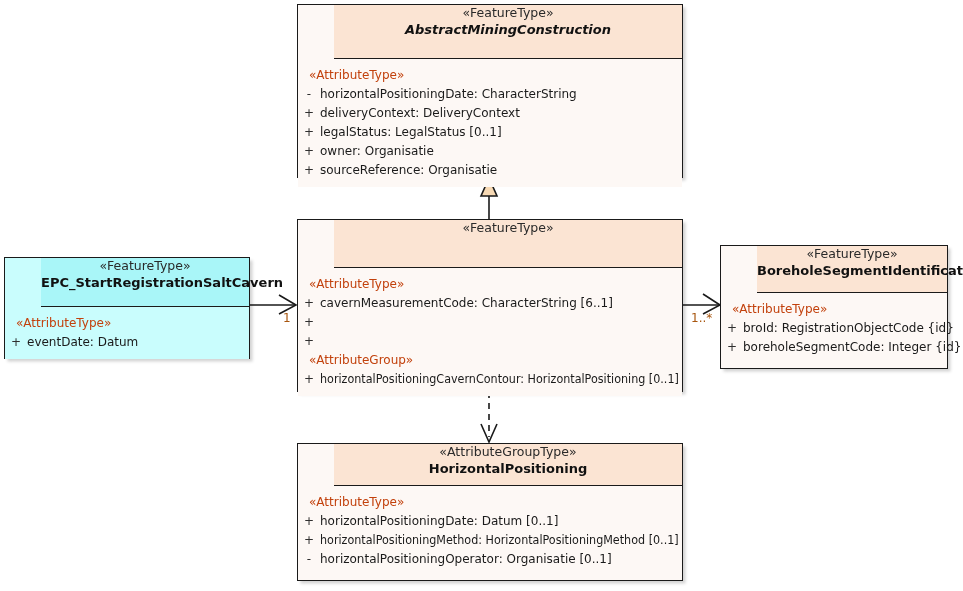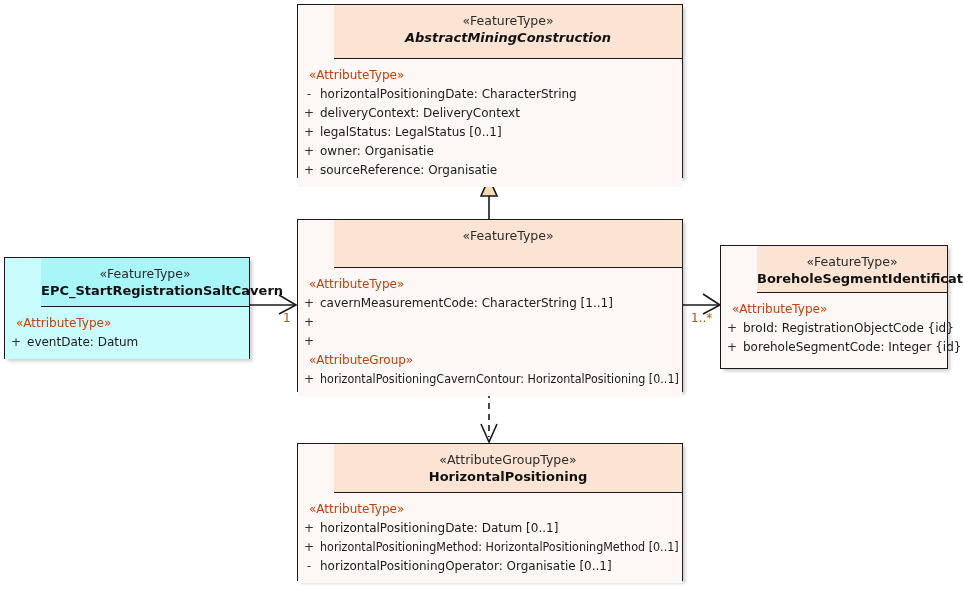--- a/index.html
+++ b/index.html
@@ -31,21 +31,21 @@
     border: 1.6px solid #1a1a1a;
     background: #fdf8f5;
     box-shadow: 2.5px 2.5px 3px rgba(0,0,0,0.18);
     z-index: 5;
   }
   .uml-class .hdr {
     box-sizing: border-box;
     background: #fbe4d3;
     border-bottom: 1.6px solid #1a1a1a;
     text-align: center;
-    padding-top: 8px;
+    padding-top: 0;
     margin-left: 36px;
   }
   .uml-class .stereo {
     font-size: 12.5px;
     color: #2a2a2a;
     line-height: 16px;
     white-space: nowrap;
   }
   .uml-class .cname {
     font-size: 13px;
@@ -104,21 +104,21 @@
   #box-saltcavern                 { left: 297px;  top: 219px; width: 386px; height: 173px; }
   #box-saltcavern .hdr            { height: 48px; }
 
   #box-epcstartregistration       { left: 4px;    top: 257px; width: 246px; height: 102px; }
   #box-epcstartregistration .hdr  { height: 49px; }
 
   #box-boreholesegmentid          { left: 720px;  top: 245px; width: 228px; height: 124px; }
   #box-boreholesegmentid .hdr     { height: 47px; }
 
   #box-horizontalpositioning      { left: 297px;  top: 443px; width: 386px; height: 138px; }
-  #box-horizontalpositioning .hdr { height: 49px; }
+  #box-horizontalpositioning .hdr { height: 42px; }
 
   
   #connector-layer {
     position: absolute;
     left: 0; top: 0;
     width: 963px; height: 591px;
     z-index: 2;
     pointer-events: none;
   }
   .mult {
@@ -195,21 +195,21 @@
 
   <div class="uml-class" id="box-saltcavern">
     <div class="hdr">
       <div class="stereo">«FeatureType»</div>
     </div>
     <div class="body">
       <div class="grp-label">«AttributeType»</div>
 
       <div class="attr">
         <span class="vis">+</span>
-        <span class="atext">cavernMeasurementCode: CharacterString [1..1]</span>
+        <span class="atext">cavernMeasurementCode: CharacterString [6..1]</span>
       </div>
       <div class="attr">
         <span class="vis">+</span>
       </div>
       <div class="attr">
         <span class="vis">+</span>
       </div>
 
       <div class="grp-label">«AttributeGroup»</div>
 

